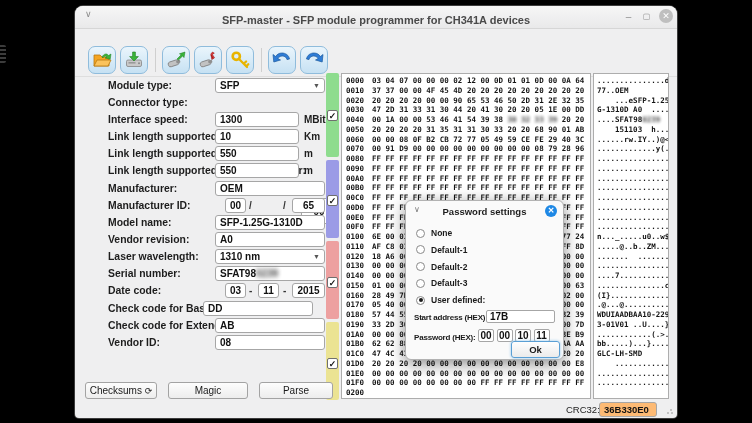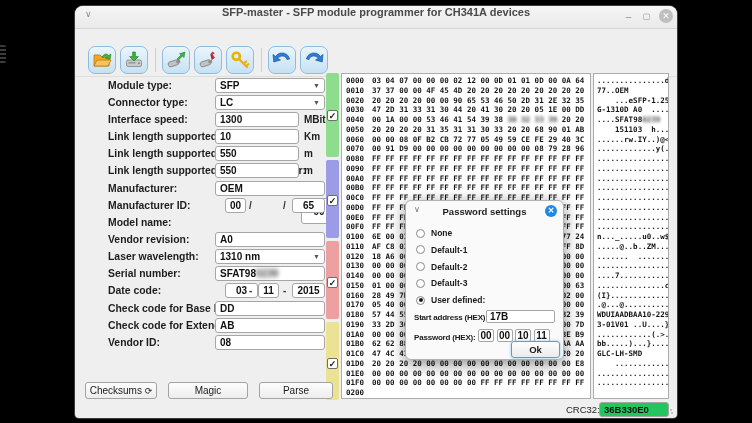--- a/index.html
+++ b/index.html
@@ -3,21 +3,21 @@
 <meta charset="utf-8">
 <style>
   html,body{margin:0;padding:0;}
   body{width:752px;height:423px;background:#000;position:relative;overflow:hidden;
        font-family:"Liberation Sans",sans-serif;-webkit-font-smoothing:antialiased;}
   #win{position:absolute;left:75px;top:6px;width:602px;height:412px;background:#efeff0;
        border-radius:8px 8px 4px 4px;box-shadow:0 0 0 1px #3c3c3c,0 2px 8px rgba(0,0,0,.6);}
   
   .titlebar{position:absolute;left:0;top:0;width:100%;height:22px;border-radius:8px 8px 0 0;
        background:linear-gradient(#f6f6f6,#e9e9ea);border-bottom:1px solid #d6d6d6;}
-  .title{position:absolute;left:0;right:0;top:0;text-align:center;font-size:11px;
+  .title{position:absolute;left:0;right:0;top:8px;text-align:center;font-size:11px;
        font-weight:700;color:#4a4a4a;}
   .win-chev{position:absolute;left:10px;top:3px;font-size:9px;color:#8a8a8a;cursor:default;}
   .wc{position:absolute;top:3px;width:15px;height:15px;line-height:15px;text-align:center;
        font-size:10px;color:#8f8f8f;}
   .wc.min{left:546px;}
   .wc.max{left:564px;font-size:8px;}
   .wc.close{left:584px;background:#bfbfbf;color:#fff;border-radius:50%;width:14px;height:14px;
        line-height:14px;font-size:9px;}
   
   .menubar{position:absolute;left:6px;top:22px;height:16px;display:flex;gap:4px;}
@@ -67,21 +67,21 @@
        font-weight:700;color:#111;display:flex;align-items:center;padding:0 3px;box-sizing:border-box;}
   .pwbox{justify-content:center;}
   .okbtn{position:absolute;left:105px;top:140px;width:47px;height:15px;background:linear-gradient(#fefefe,#ebebeb);
        border:1px solid #5a9fd4;border-radius:3px;box-shadow:0 0 3px #8ec4ea;font-size:9.5px;font-weight:700;
        color:#1a1a1a;display:flex;align-items:center;justify-content:center;}
   
   .bbtn{position:absolute;top:376px;height:17px;background:linear-gradient(#fdfdfd,#ededed);
        border:1px solid #a3a3a3;border-radius:3px;font-size:10px;font-weight:400;color:#1a1a1a;
        display:flex;align-items:center;justify-content:center;box-sizing:border-box;}
   .crclbl{position:absolute;left:491px;top:398px;font-size:9.5px;color:#1d1d1d;}
-  .crcinp{position:absolute;left:524px;top:396px;width:70px;height:15px;background:#22c55e;
+  .crcinp{position:absolute;left:524px;top:396px;width:58px;height:15px;background:#fdba74;
        border:1px solid #a6a6a6;border-radius:3px;font-size:9.5px;font-weight:700;color:#111;
        display:flex;align-items:center;padding:0 4px;box-sizing:border-box;}
   .grip{position:absolute;right:3px;bottom:3px;width:8px;height:8px;opacity:.5;
        background:radial-gradient(circle at 2px 6px,#9a9a9a 1px,transparent 1.2px),
                   radial-gradient(circle at 5px 3px,#9a9a9a 1px,transparent 1.2px),
                   radial-gradient(circle at 6px 6px,#9a9a9a 1px,transparent 1.2px);}
   .edge-grip{position:absolute;left:0;top:45px;width:6px;height:18px;
        background:repeating-linear-gradient(#555 0 2px,transparent 2px 4px);border-radius:0 2px 2px 0;opacity:.7;}
 </style>
 </head>
@@ -167,24 +167,20 @@
   <div id="formarea">
       <div class="frow" style="top: 72px; left: 0px; width: 330px;">
         <div class="fl">Module type:</div>
         <div class="ctrl sel" style="left: 140px; width: 110px;">
           <span>SFP</span>
           <span class="arr">▼</span>
         </div>
       </div>
       <div class="frow" style="top: 89px; left: 0px; width: 330px;">
         <div class="fl">Connector type:</div>
-        <div class="ctrl sel" style="left: 140px; width: 110px;">
-          <span>LC</span>
-          <span class="arr">▼</span>
-        </div>
       </div>
       <div class="frow" style="top: 106px; left: 0px; width: 330px;">
         <div class="fl">Interface speed:</div>
         <div class="ctrl" style="left: 140px; width: 84px;">1300</div>
         <div class="unit">MBit/s</div>
       </div>
       <div class="frow" style="top: 123px; left: 0px; width: 330px;">
         <div class="fl">Link length supported for 9/25 fiber:</div>
         <div class="ctrl" style="left: 140px; width: 84px;">10</div>
         <div class="unit">Km</div>
@@ -206,20 +202,21 @@
       <div class="frow" style="top: 192px; left: 0px; width: 330px;">
         <div class="fl">Manufacturer ID:</div>
         <div class="ctrl" style="left: 150px; width: 21px; justify-content: center; padding: 0px;">00</div>
         <div class="ctrl" style="left: 183px; width: 36px; justify-content: center; padding: 12px; margin-left: 43px;">90</div>
         <div class="ctrl" style="left: 217px; width: 33px; justify-content: center; padding: 0px;">65</div>
         <div class="sepg" style="left: 174px;">/</div>
         <div class="sepg" style="left: 208px;">/</div>
       </div>
       <div class="frow" style="top: 209px; left: 0px; width: 330px;">
         <div class="fl">Model name:</div>
+        <div class="ctrl" style="left: 140px; width: 110px;">SFP-1.25G-1310D</div>
       </div>
       <div class="frow" style="top: 226px; left: 0px; width: 330px;">
         <div class="fl">Vendor revision:</div>
         <div class="ctrl" style="left: 140px; width: 110px;">A0</div>
       </div>
       <div class="frow" style="top: 243px; left: 0px; width: 330px;">
         <div class="fl">Laser wavelength:</div>
         <div class="ctrl sel" style="left: 140px; width: 110px;">
           <span>1310 nm</span>
           <span class="arr">▼</span>
@@ -227,29 +224,29 @@
       </div>
       <div class="frow" style="top: 260px; left: 0px; width: 330px;">
         <div class="fl">Serial number:</div>
         <div class="ctrl" style="left: 140px; width: 110px;">
           <span>SFAT98</span>
           <span class="blurtext">0239</span>
         </div>
       </div>
       <div class="frow" style="top: 277px; left: 0px; width: 330px;">
         <div class="fl">Date code:</div>
-        <div class="ctrl" style="left: 150px; width: 33px; justify-content: center; padding: 0px;">03</div>
+        <div class="ctrl" style="left: 150px; width: 21px; justify-content: center; padding: 0px;">03</div>
         <div class="ctrl" style="left: 183px; width: 21px; justify-content: center; padding: 0px;">11</div>
         <div class="ctrl" style="left: 217px; width: 33px; justify-content: center; padding: 0px;">2015</div>
         <div class="sepg" style="left: 174px;">-</div>
         <div class="sepg" style="left: 208px;">-</div>
       </div>
       <div class="frow" style="top: 295px; left: 0px; width: 330px;">
         <div class="fl">Check code for Base ID Fields:</div>
-        <div class="ctrl" style="left: 140px; width: 110px;">DD</div>
+        <div class="ctrl" style="left: 128px; width: 110px;">DD</div>
       </div>
       <div class="frow" style="top: 312px; left: 0px; width: 330px;">
         <div class="fl">Check code for Extended ID Fields:</div>
         <div class="ctrl" style="left: 140px; width: 110px;">AB</div>
       </div>
       <div class="frow" style="top: 329px; left: 0px; width: 380px;">
         <div class="fl">Vendor ID:</div>
         <div class="ctrl" style="left: 140px; width: 110px;">08</div>
       </div>
     </div>

